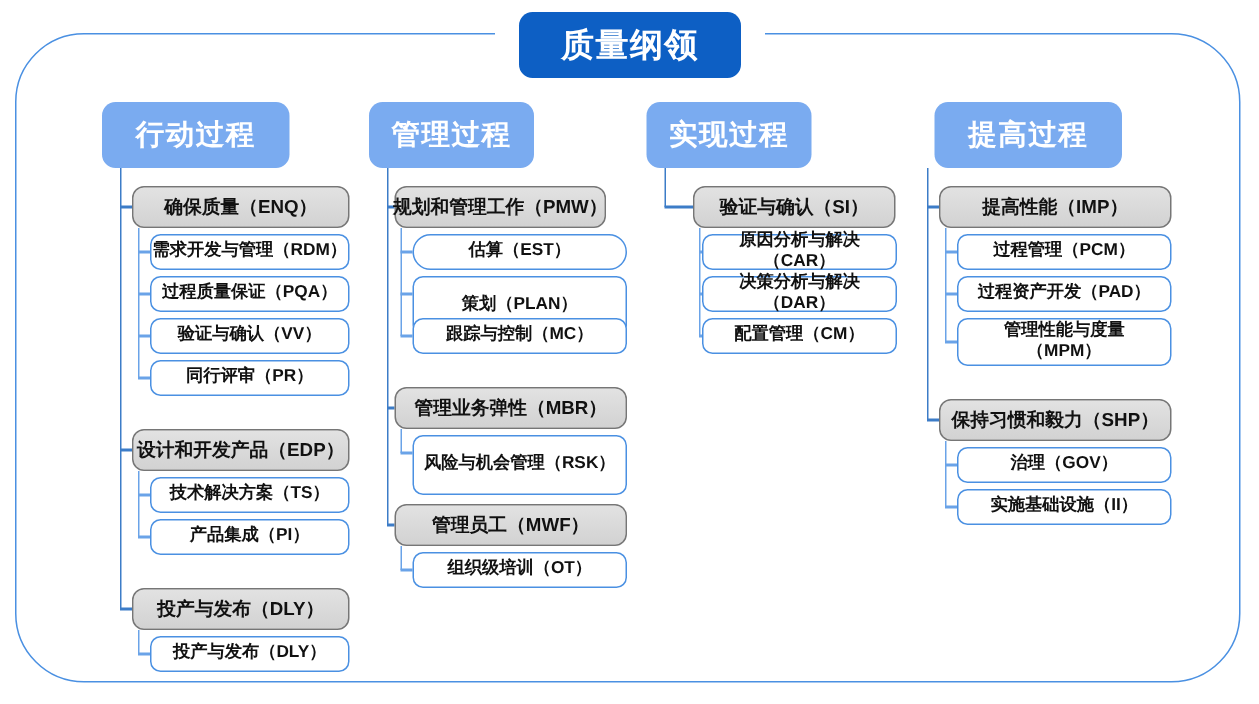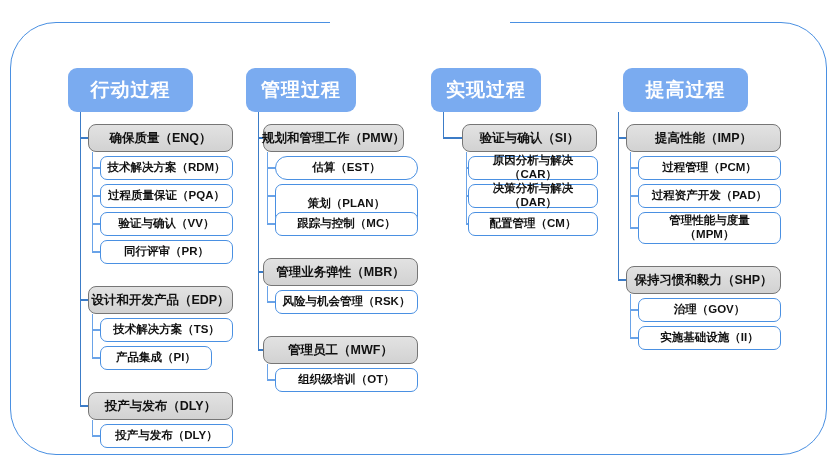--- a/index.html
+++ b/index.html
@@ -104,60 +104,61 @@
   .conn.dark{background:#3c7cc7;}
 </style>
 </head>
 <body>
 
 <div id="diagram">
 
   <div class="outer-frame"></div>
   <div class="frame-gap"></div>
 
+  <div class="root-title">质量纲领</div>
 
   <div id="nodes">
       <div class="col-header" style="left: 68px; top: 68px; width: 125px;">行动过程</div>
       <div class="group-box" style="left: 88px; top: 124px; width: 145px; height: 28px;">确保质量（ENQ）</div>
       <div class="conn h dark" style="left: 80px; top: 137.35px; width: 8px;"></div>
-      <div class="leaf-box" style="left: 100px; top: 156px; width: 133px; height: 24px;">技术解决方案（RDM）</div>
+      <div class="leaf-box" style="left: 100px; top: 156px; width: 133px; height: 24px;">需求开发与管理（RDM）</div>
       <div class="conn h" style="left: 92px; top: 167.35px; width: 8px;"></div>
       <div class="leaf-box" style="left: 100px; top: 184px; width: 133px; height: 24px;">过程质量保证（PQA）</div>
       <div class="conn h" style="left: 92px; top: 195.35px; width: 8px;"></div>
       <div class="leaf-box" style="left: 100px; top: 212px; width: 133px; height: 24px;">验证与确认（VV）</div>
       <div class="conn h" style="left: 92px; top: 223.35px; width: 8px;"></div>
       <div class="leaf-box" style="left: 100px; top: 240px; width: 133px; height: 24px;">同行评审（PR）</div>
       <div class="conn h" style="left: 92px; top: 251.35px; width: 8px;"></div>
       <div class="conn v" style="left: 92px; top: 152px; height: 100px;"></div>
       <div class="group-box" style="left: 88px; top: 286px; width: 145px; height: 28px;">设计和开发产品（EDP）</div>
       <div class="conn h dark" style="left: 80px; top: 299.35px; width: 8px;"></div>
       <div class="leaf-box" style="left: 100px; top: 318px; width: 133px; height: 24px;">技术解决方案（TS）</div>
       <div class="conn h" style="left: 92px; top: 329.35px; width: 8px;"></div>
-      <div class="leaf-box" style="left: 100px; top: 346px; width: 112px; height: 24px;">产品集成（PI）</div>
+      <div class="leaf-box" style="left: 100px; top: 346px; width: 133px; height: 24px;">产品集成（PI）</div>
       <div class="conn h" style="left: 92px; top: 357.35px; width: 8px;"></div>
       <div class="conn v" style="left: 92px; top: 314px; height: 44px;"></div>
       <div class="group-box" style="left: 88px; top: 392px; width: 145px; height: 28px;">投产与发布（DLY）</div>
       <div class="conn h dark" style="left: 80px; top: 405.35px; width: 8px;"></div>
       <div class="leaf-box" style="left: 100px; top: 424px; width: 133px; height: 24px;">投产与发布（DLY）</div>
       <div class="conn h" style="left: 92px; top: 435.35px; width: 8px;"></div>
       <div class="conn v" style="left: 92px; top: 420px; height: 16px;"></div>
       <div class="conn v dark" style="left: 80px; top: 112px; height: 294px;"></div>
       <div class="col-header" style="left: 246px; top: 68px; width: 110px;">管理过程</div>
       <div class="group-box" style="left: 263px; top: 124px; width: 141px; height: 28px;">规划和管理工作（PMW）</div>
       <div class="conn h dark" style="left: 258px; top: 137.35px; width: 5px;"></div>
       <div class="leaf-box" style="left: 275px; top: 156px; width: 143px; height: 24px; border-radius: 12px;">估算（EST）</div>
       <div class="conn h" style="left: 267px; top: 167.35px; width: 8px;"></div>
       <div class="leaf-box" style="left: 275px; top: 184px; width: 143px; height: 40px;">策划（PLAN）</div>
       <div class="conn h" style="left: 267px; top: 195.35px; width: 8px;"></div>
       <div class="leaf-box" style="left: 275px; top: 212px; width: 143px; height: 24px;">跟踪与控制（MC）</div>
       <div class="conn h" style="left: 267px; top: 223.35px; width: 8px;"></div>
       <div class="conn v" style="left: 267px; top: 152px; height: 72px;"></div>
       <div class="group-box" style="left: 263px; top: 258px; width: 155px; height: 28px;">管理业务弹性（MBR）</div>
       <div class="conn h dark" style="left: 258px; top: 271.35px; width: 5px;"></div>
-      <div class="leaf-box" style="left: 275px; top: 290px; width: 143px; height: 24px;">风险与机会管理（RSK）</div>
+      <div class="leaf-box" style="left: 275px; top: 290px; width: 143px; height: 40px;">风险与机会管理（RSK）</div>
       <div class="conn h" style="left: 267px; top: 301.35px; width: 8px;"></div>
       <div class="conn v" style="left: 267px; top: 286px; height: 16px;"></div>
       <div class="group-box" style="left: 263px; top: 336px; width: 155px; height: 28px;">管理员工（MWF）</div>
       <div class="conn h dark" style="left: 258px; top: 349.35px; width: 5px;"></div>
       <div class="leaf-box" style="left: 275px; top: 368px; width: 143px; height: 24px;">组织级培训（OT）</div>
       <div class="conn h" style="left: 267px; top: 379.35px; width: 8px;"></div>
       <div class="conn v" style="left: 267px; top: 364px; height: 16px;"></div>
       <div class="conn v dark" style="left: 258px; top: 112px; height: 238px;"></div>
       <div class="col-header" style="left: 431px; top: 68px; width: 110px;">实现过程</div>
       <div class="group-box" style="left: 462px; top: 124px; width: 135px; height: 28px;">验证与确认（SI）</div>

